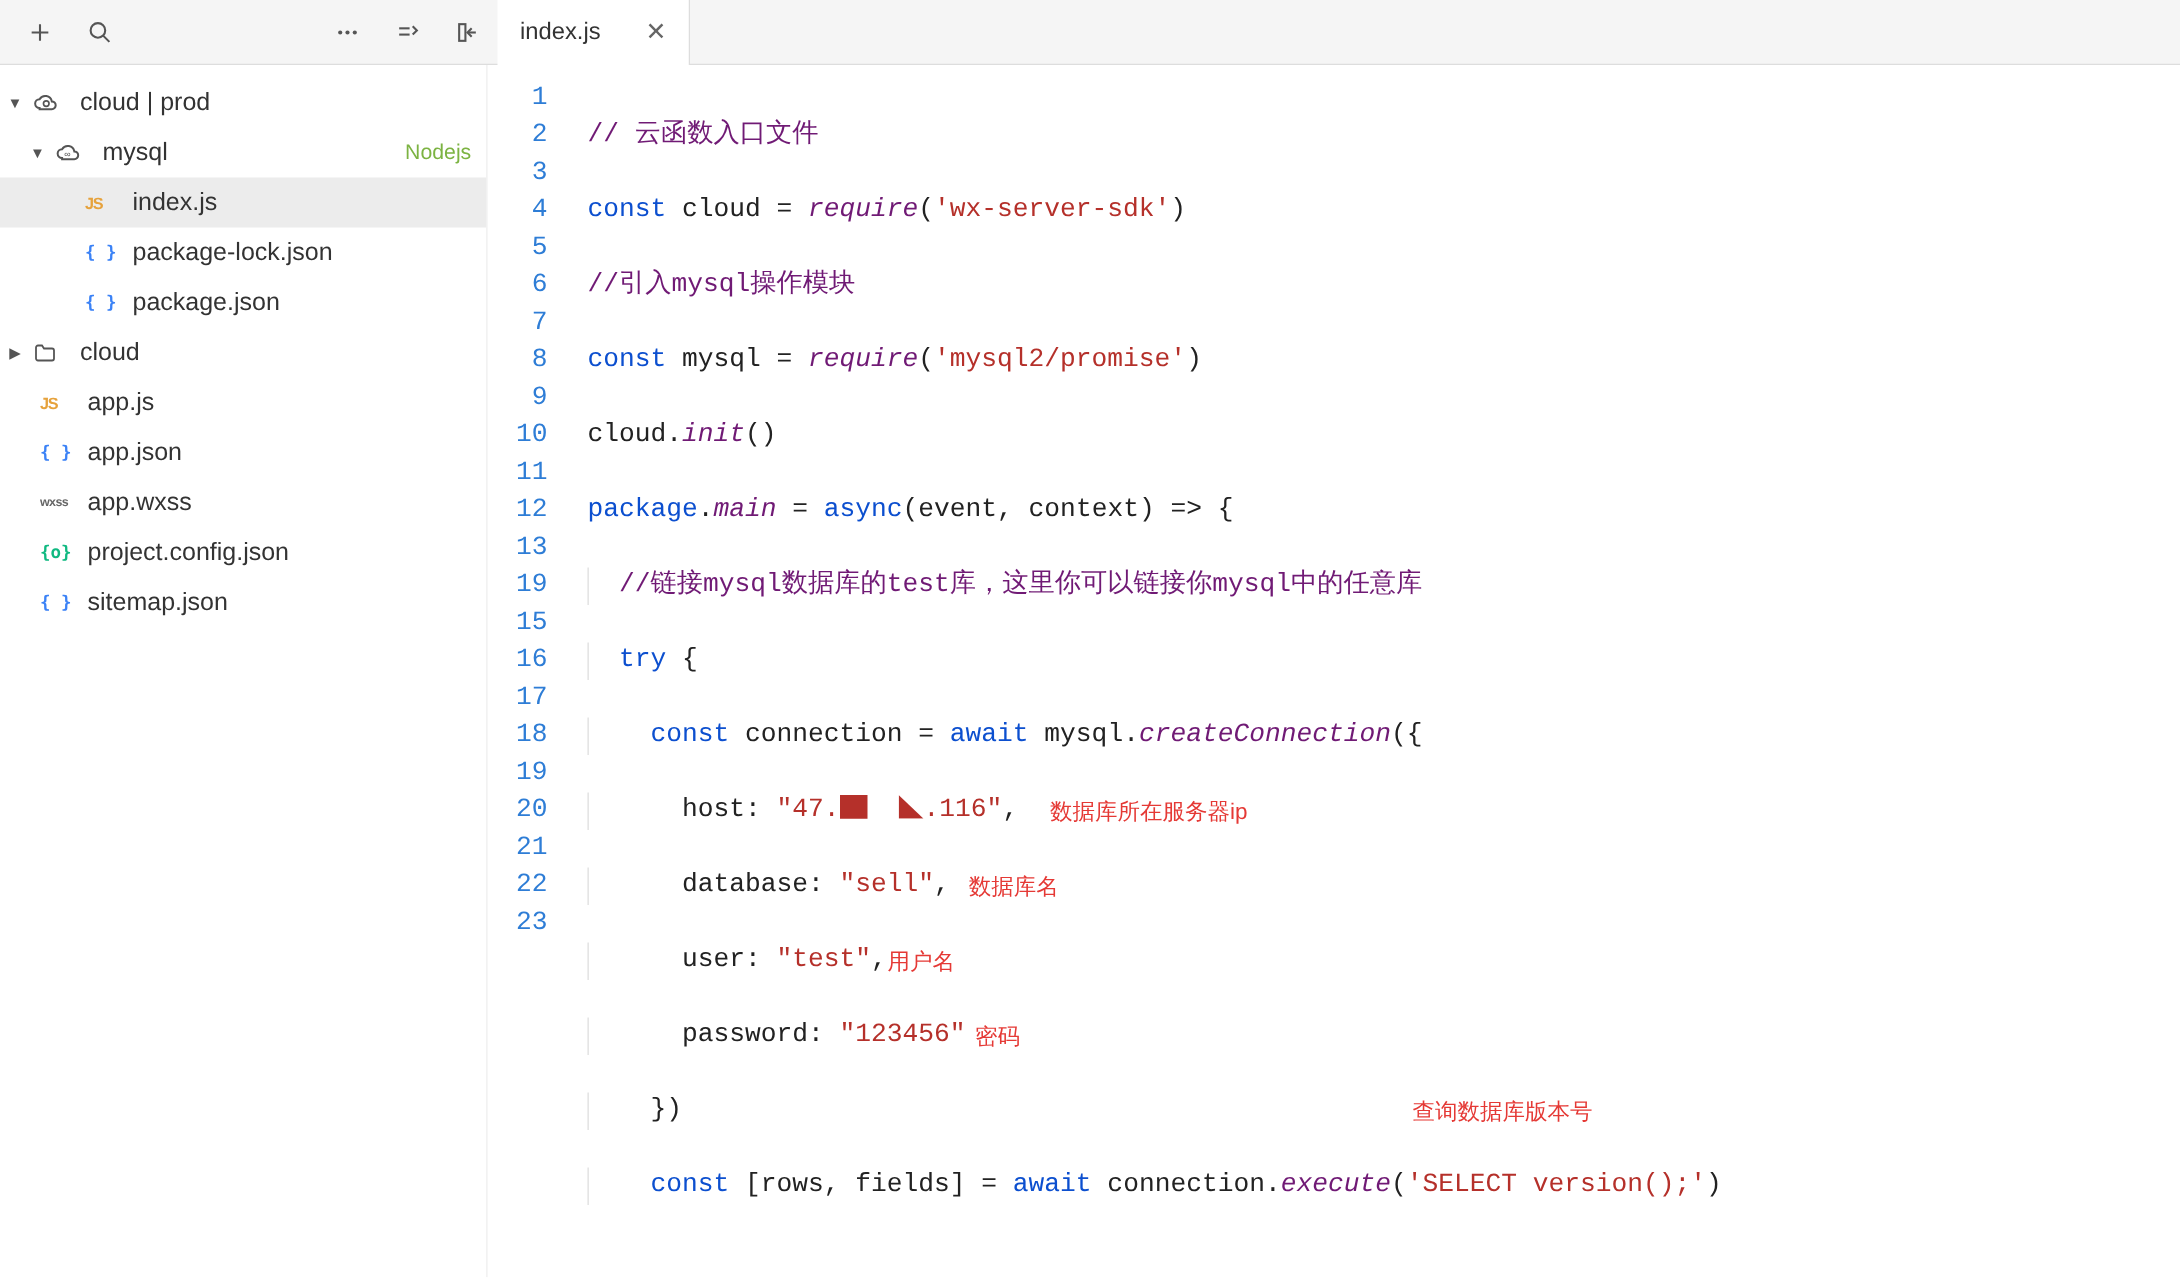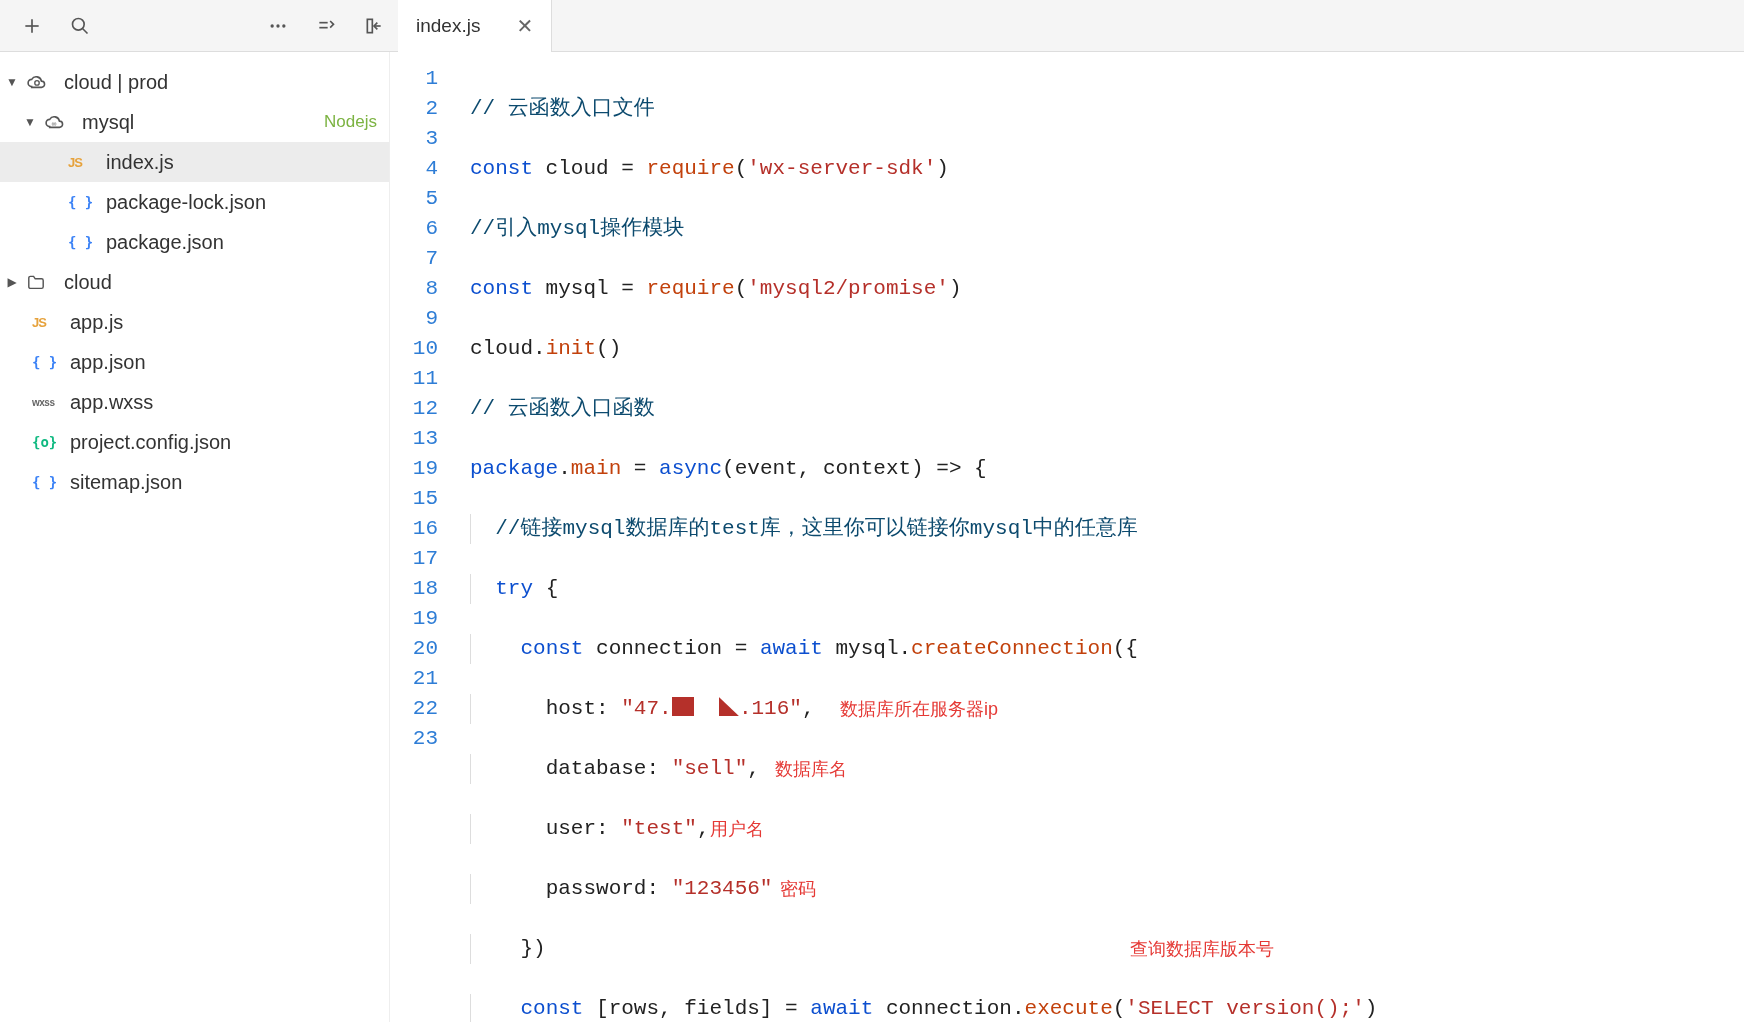--- a/index.html
+++ b/index.html
@@ -128,26 +128,26 @@
 }
 .code-line { height: 30px; position: relative; }
 .guide {
   position: absolute;
   left: 0;
   top: 0;
   bottom: 0;
   width: 1px;
   background: #ddd;
 }
-.c-comment { color: #0c4a6e; }
+.c-comment { color: #701a75; }
 .c-keyword { color: #0c4fcf; }
 .c-ident { color: #222; }
 .c-string { color: #b5302a; }
 .c-punct { color: #222; }
-.c-brown { color: #c2410c; }
+.c-brown { color: #701a75; font-style: italic; }
 .annot {
   position: absolute;
   color: #e53935;
   font-family: -apple-system, "PingFang SC", sans-serif;
   font-size: 18px;
   white-space: nowrap;
 }
 .redact {
   display: inline-block;
   width: 22px;
@@ -303,21 +303,20 @@
         <div>21</div>
         <div>22</div>
         <div>23</div>
     </div>
     <div class="code">
 <div class="code-line"><span class="c-comment">// 云函数入口文件</span></div>
 <div class="code-line"><span class="c-keyword">const</span><span class="c-ident"> cloud = </span><span class="c-brown">require</span><span class="c-punct">(</span><span class="c-string">'wx-server-sdk'</span><span class="c-punct">)</span></div>
 <div class="code-line"><span class="c-comment">//引入mysql操作模块</span></div>
 <div class="code-line"><span class="c-keyword">const</span><span class="c-ident"> mysql = </span><span class="c-brown">require</span><span class="c-punct">(</span><span class="c-string">'mysql2/promise'</span><span class="c-punct">)</span></div>
 <div class="code-line"><span class="c-ident">cloud.</span><span class="c-brown">init</span><span class="c-punct">()</span></div>
-<div class="code-line"><span class="c-comment">// 云函数入口函数</span></div>
 <div class="code-line"><span class="c-keyword">package</span><span class="c-punct">.</span><span class="c-brown">main</span><span class="c-ident"> = </span><span class="c-keyword">async</span><span class="c-ident">(event, context) =&gt; {</span></div>
 <div class="code-line">  <span class="guide" style="left:0"></span><span class="c-comment">//链接mysql数据库的test库，这里你可以链接你mysql中的任意库</span></div>
 <div class="code-line">  <span class="guide" style="left:0"></span><span class="c-keyword">try</span><span class="c-punct"> {</span></div>
 <div class="code-line">    <span class="guide" style="left:0"></span><span class="c-keyword">const</span><span class="c-ident"> connection = </span><span class="c-keyword">await</span><span class="c-ident"> mysql.</span><span class="c-brown">createConnection</span><span class="c-punct">({</span></div>
 <div class="code-line">      <span class="guide" style="left:0"></span><span class="c-ident">host:</span><span> </span><span class="c-string">"47.</span><span class="redact"></span><span>  </span><span class="redact2"></span><span class="c-string">.116"</span><span class="c-punct">,</span><span class="annot" style="left:370px">数据库所在服务器ip</span></div>
 <div class="code-line">      <span class="guide" style="left:0"></span><span class="c-ident">database:</span><span> </span><span class="c-string">"sell"</span><span class="c-punct">,</span><span class="annot" style="left:305px">数据库名</span></div>
 <div class="code-line">      <span class="guide" style="left:0"></span><span class="c-ident">user:</span><span> </span><span class="c-string">"test"</span><span class="c-punct">,</span><span class="annot" style="left:240px">用户名</span></div>
 <div class="code-line">      <span class="guide" style="left:0"></span><span class="c-ident">password:</span><span> </span><span class="c-string">"123456"</span><span class="annot" style="left:310px">密码</span></div>
 <div class="code-line">    <span class="guide" style="left:0"></span><span class="c-punct">})</span><span class="annot" style="left:660px">查询数据库版本号</span></div>
 <div class="code-line">    <span class="guide" style="left:0"></span><span class="c-keyword">const</span><span class="c-ident"> [rows, fields] = </span><span class="c-keyword">await</span><span class="c-ident"> connection.</span><span class="c-brown">execute</span><span class="c-punct">(</span><span class="c-string">'SELECT version();'</span><span class="c-punct">)</span></div>

